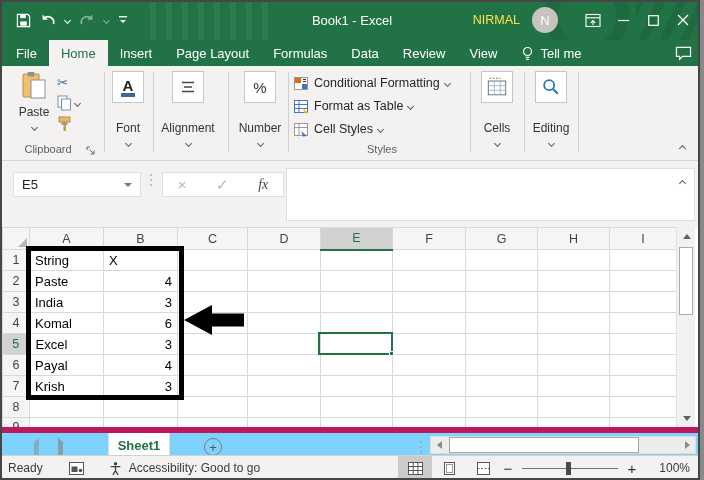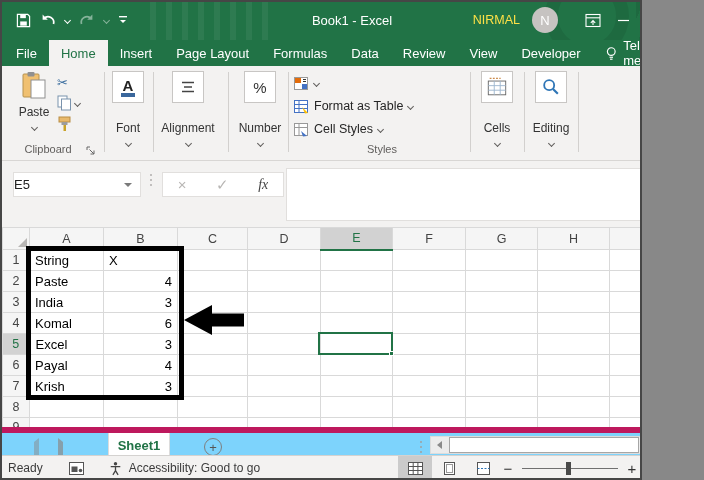--- a/index.html
+++ b/index.html
@@ -1,18 +1,18 @@
 <!DOCTYPE html>
 <html><head>
 <meta charset="utf-8">
 <style>
   * { box-sizing: border-box; margin: 0; padding: 0; }
   html,body { background:#888; }
   .window {
-    position: relative; width: 642px; height: 480px;
+    position: relative; width: 700px; height: 480px;
     font-family: "Liberation Sans", sans-serif;
     background: #fff; overflow: hidden;
   }
   .frame { position:absolute; inset:0; border:2px solid #464646; z-index:90; pointer-events:none; }
 
   
   .titlebar { position:absolute; left:0; top:0; width:704px; height:40px; background:#217346; }
   .deco { position:absolute; pointer-events:none; }
   .deco1 { left:150px; top:0; width:120px; height:40px;
     background:repeating-linear-gradient(90deg, rgba(255,255,255,.06) 0 6px, transparent 6px 16px); }
@@ -57,21 +57,21 @@
   .srow { position:absolute; left:294px; height:18px; display:flex; align-items:center; gap:5px; font-size:12.5px; color:#262626; }
   .styleslabel { position:absolute; left:296px; top:77px; width:172px; text-align:center; font-size:11px; color:#605e5c; }
   .chv { display:inline-block; width:5px; height:5px; border-right:1px solid #605e5c; border-bottom:1px solid #605e5c;
     transform:rotate(45deg); }
   .chv.up { transform:rotate(-135deg); }
   .collapse-rb { position:absolute; left:674px; top:76px; width:16px; height:12px; display:flex; align-items:center; justify-content:center; }
 
   
   .fstrip { position:absolute; left:0; top:161px; width:704px; height:66px; background:#f3f2f1; }
   .namebox { position:absolute; left:13px; top:11px; width:128px; height:25px; background:#fff;
-    border:1px solid #e1dfdd; display:flex; align-items:center; font-size:13px; color:#222; }
+    border:1px solid #e1dfdd; display:flex; align-items:center; font-size:13px; color:#222; padding-left:8px; }
   .nb-arrow { position:absolute; right:8px; top:10px; width:0; height:0;
     border-left:4px solid transparent; border-right:4px solid transparent; border-top:4px solid #7a7a7a; }
   .fdots { position:absolute; left:150px; top:13px; display:flex; flex-direction:column; gap:3px; }
   .fdots i { width:2px; height:2px; background:#b0aeac; border-radius:50%; }
   .fxgroup { position:absolute; left:162px; top:11px; width:122px; height:25px; background:#fff;
     border:1px solid #e1dfdd; display:flex; align-items:center; justify-content:space-around; }
   .fxcancel, .fxenter { color:#b8b6b4; font-size:15px; line-height:1; }
   .fxfx { font-family:"Liberation Serif", serif; font-style:italic; font-size:14px; color:#444; }
   .finput { position:absolute; left:286px; top:7px; width:409px; height:53px; background:#fff;
     border:1px solid #e1dfdd; font-size:13px; padding:3px 18px 3px 6px; } 
@@ -207,21 +207,20 @@
 
   <div class="tabrow">
     <span class="rtab">File</span>
     <span class="rtab active">Home</span>
     <span class="rtab">Insert</span>
     <span class="rtab">Page Layout</span>
     <span class="rtab">Formulas</span>
     <span class="rtab">Data</span>
     <span class="rtab">Review</span>
     <span class="rtab">View</span>
-    <span class="rtab">Developer</span>
     <span class="tellme">
       <svg width="13" height="15" viewBox="0 0 13 15">
           <circle cx="6.5" cy="5.5" r="4" fill="none" stroke="#fff" stroke-width="1.2"></circle>
           <line x1="4.7" y1="11.4" x2="8.3" y2="11.4" stroke="#fff" stroke-width="1.2"></line>
           <line x1="5.2" y1="13.4" x2="7.8" y2="13.4" stroke="#fff" stroke-width="1.2"></line>
         </svg>
       <span>Tell me</span>
     </span>
     <span class="chatbtn">
       <svg width="17" height="15" viewBox="0 0 18 16">
@@ -299,20 +298,21 @@
     </div>
     <i class="vsep" style="left:288px;"></i>
 
     <div class="srow" style="top:8px;">
       <svg width="15" height="15" viewBox="0 0 15 15">
           <rect x="0.5" y="1.5" width="13" height="12" fill="#fff" stroke="#999"></rect>
           <rect x="1" y="2" width="6" height="5" fill="#e36c0a"></rect>
           <rect x="8" y="8" width="5" height="5" fill="#4472c4"></rect>
           <path d="M9 3.5h3M9 5.5h3" stroke="#333"></path>
         </svg>
+      <span>Conditional Formatting</span>
       <i class="chv"></i>
     </div>
     <div class="srow" style="top:31px;">
       <svg width="15" height="15" viewBox="0 0 15 15">
           <rect x="0.5" y="1.5" width="13" height="12" fill="#fff" stroke="#4472c4"></rect>
           <line x1="0.5" y1="5.5" x2="13.5" y2="5.5" stroke="#4472c4"></line>
           <line x1="0.5" y1="9.5" x2="13.5" y2="9.5" stroke="#4472c4"></line>
           <line x1="5" y1="1.5" x2="5" y2="13.5" stroke="#4472c4"></line>
           <path d="M8 8l6 6-3 .5z" fill="#ffc000"></path>
         </svg>

